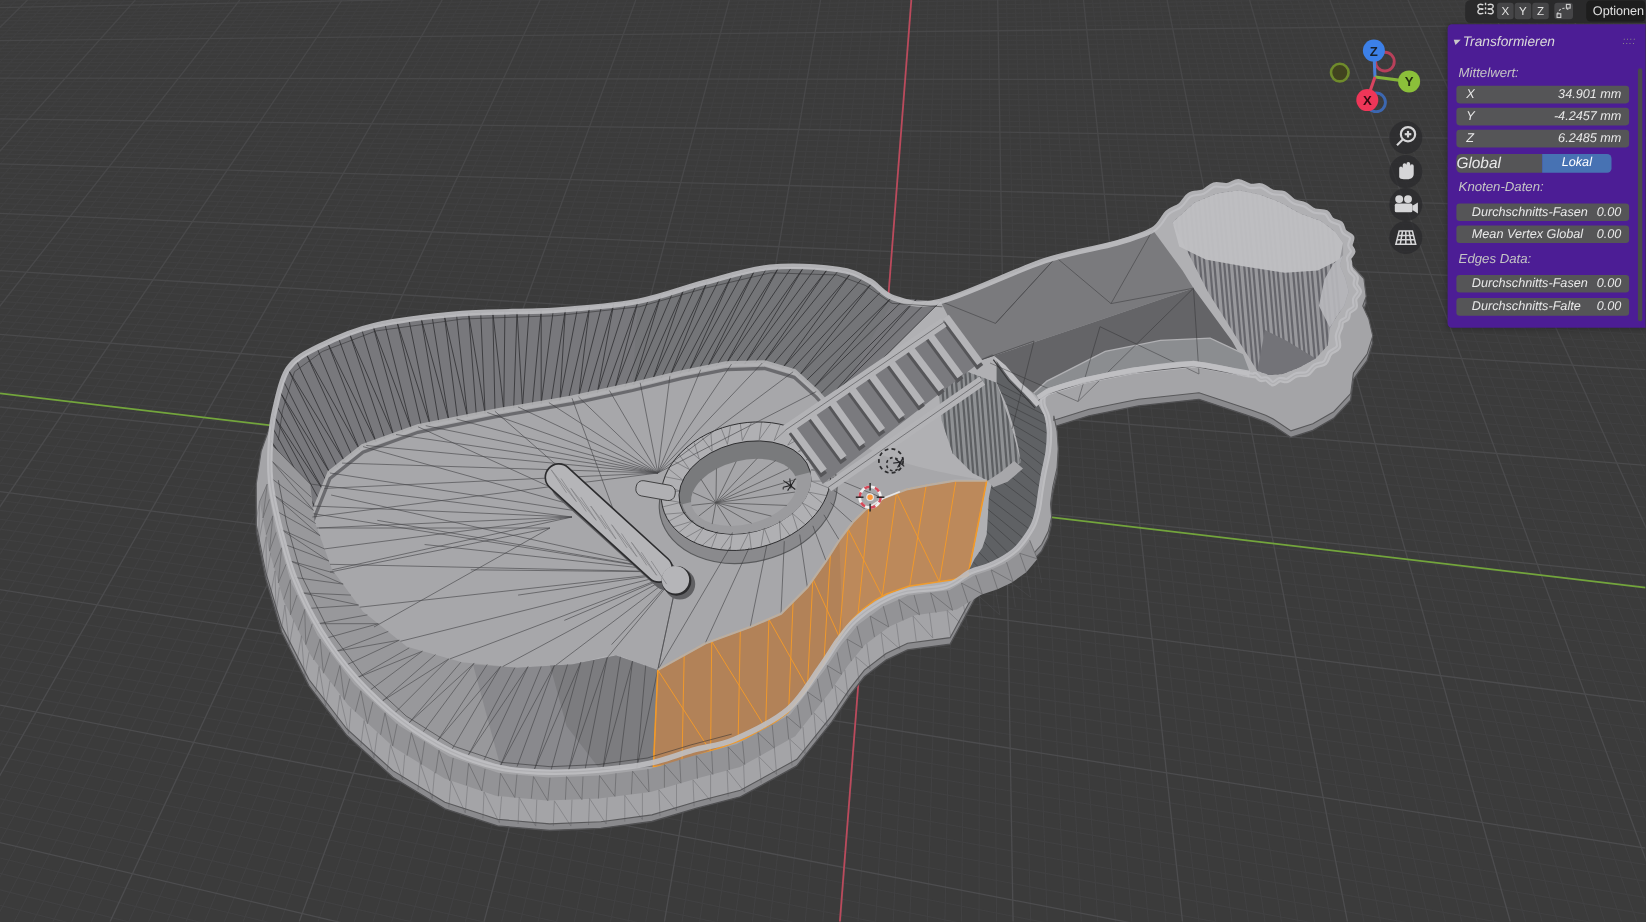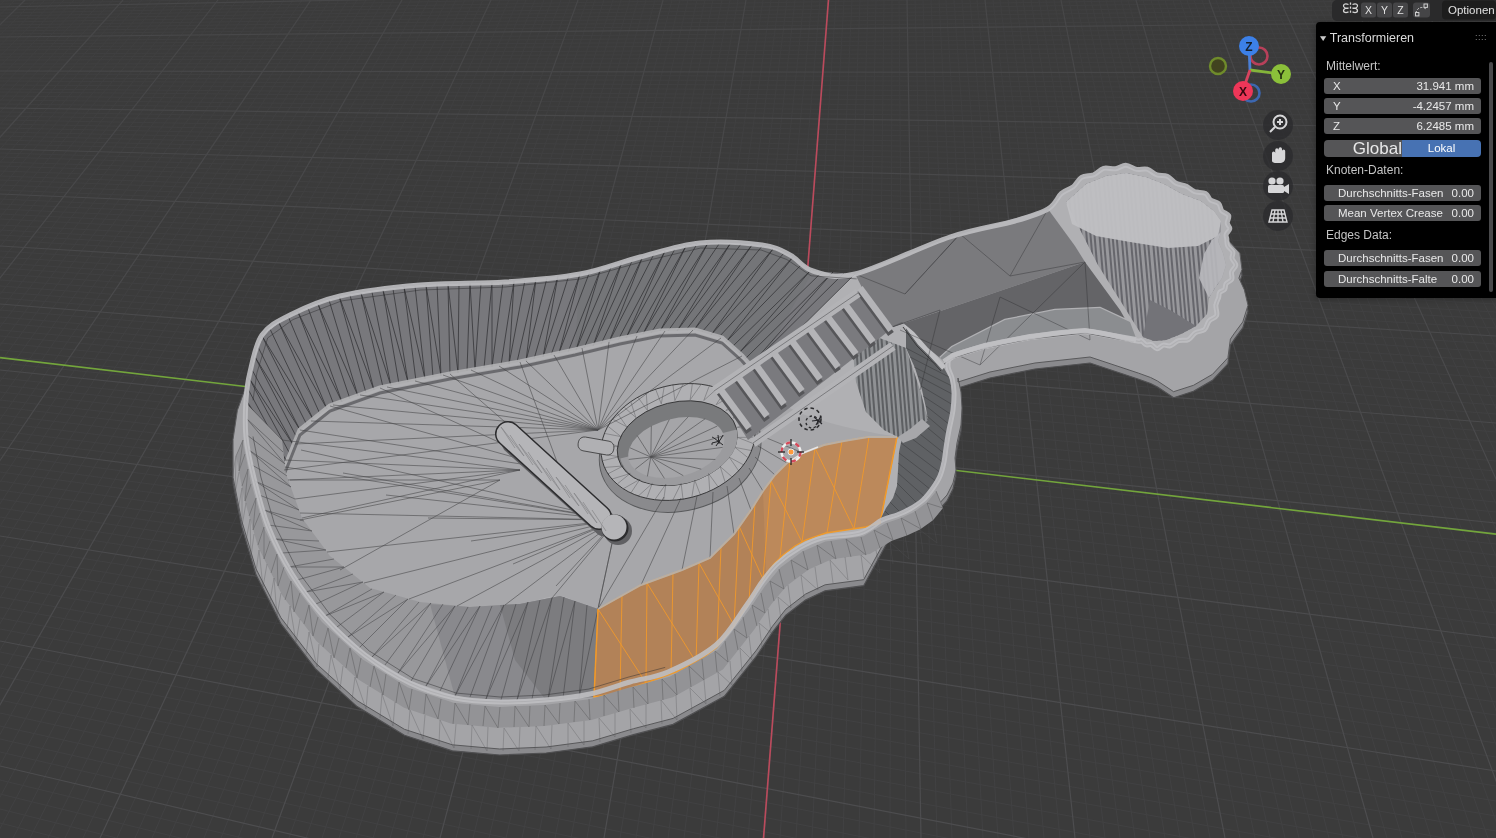--- a/index.html
+++ b/index.html
@@ -1,16 +1,16 @@
 <!DOCTYPE html>
 <html><head><meta charset="utf-8"><style>
 html,body{margin:0;padding:0;width:1496px;height:838px;overflow:hidden;background:#3b3b3b;
 font-family:"Liberation Sans",sans-serif;}
 #vp{position:absolute;left:0;top:0;width:1496px;height:838px;}
-#panel{position:absolute;left:1316px;top:22px;width:180px;height:276px;background:#000000;border-radius:4px 0 0 4px;box-shadow:0 1px 6px rgba(0,0,0,0.3);}
+#panel{position:absolute;left:1316px;top:22px;width:180px;height:276px;background:#4c1d95;border-radius:4px 0 0 4px;box-shadow:0 1px 6px rgba(0,0,0,0.3);font-style:italic;}
 #topbar{position:absolute;left:1332px;top:0;width:164px;height:21px;background:#2a2a2b;border-radius:5px 0 0 5px;}
 .lbl{position:absolute;color:#c5c5c5;font-size:12px;}
 .row{position:absolute;left:8px;width:157px;height:16px;background:#555557;border-radius:3px;
 color:#e9e9e9;font-size:11.5px;line-height:16px;}
 .row .l{position:absolute;left:9px;}
 .row .r{position:absolute;right:7px;}
 </style></head>
 <body>
 <svg id="vp" width="1496" height="838" viewBox="0 0 1496 838">
 <rect x="0" y="0" width="1496" height="838" fill="#3b3b3b"></rect>
@@ -1086,41 +1086,41 @@
 <path d="M1270 218 h16 M1271 214 h14"></path>
     </g>
 </svg>
 <div id="panel">
   <div style="position:absolute;left:4px;top:8px;color:#dadada;font-size:12.5px;">
     <span style="display:inline-block;transform:scaleY(0.75);color:#c9c9c9;">▾</span>&nbsp;Transformieren</div>
   <div style="position:absolute;right:9px;top:10px;color:#8a8a8a;font-size:9px;letter-spacing:0.5px;">::::</div>
   <div class="lbl" style="left:10px;top:37px;text-align:right;">Mittelwert:</div>
   <div class="row" style="top:56px;">
       <span class="l">X</span>
-      <span class="r">31.941 mm</span>
+      <span class="r">34.901 mm</span>
     </div>
   <div class="row" style="top:76px;">
       <span class="l">Y</span>
       <span class="r">-4.2457 mm</span>
     </div>
   <div class="row" style="top:96px;">
       <span class="l">Z</span>
       <span class="r">6.2485 mm</span>
     </div>
   <div style="position:absolute;left:8px;top:118px;width:78px;height:17px;background:#555557;
-    border-radius:4px 0 0 4px;color:#e9e9e9;font-size:17px;text-align:right;line-height:17px;">Global</div>
-  <div style="position:absolute;left:86px;top:118px;width:79px;height:17px;background:#4772b3;
+    border-radius:4px 0 0 4px;color:#e9e9e9;font-size:14px;text-align:left;line-height:17px;">Global</div>
+  <div style="position:absolute;left:86px;top:118px;width:63px;height:17px;background:#4772b3;
     border-radius:0 4px 4px 0;color:#ffffff;font-size:11.5px;text-align:center;line-height:17px;">Lokal</div>
   <div class="lbl" style="left:10px;top:141px;">Knoten-Daten:</div>
   <div class="row" style="top:163px;">
       <span class="l" style="left:14px;">Durchschnitts-Fasen</span>
       <span class="r">0.00</span>
     </div>
   <div class="row" style="top:183px;">
-      <span class="l" style="left:14px;">Mean Vertex Crease</span>
+      <span class="l" style="left:14px;">Mean Vertex Global</span>
       <span class="r">0.00</span>
     </div>
   <div class="lbl" style="left:10px;top:206px;text-align:right;">Edges Data:</div>
   <div class="row" style="top:228px;">
       <span class="l" style="left:14px;">Durchschnitts-Fasen</span>
       <span class="r">0.00</span>
     </div>
   <div class="row" style="top:249px;">
       <span class="l" style="left:14px;">Durchschnitts-Falte</span>
       <span class="r">0.00</span>

